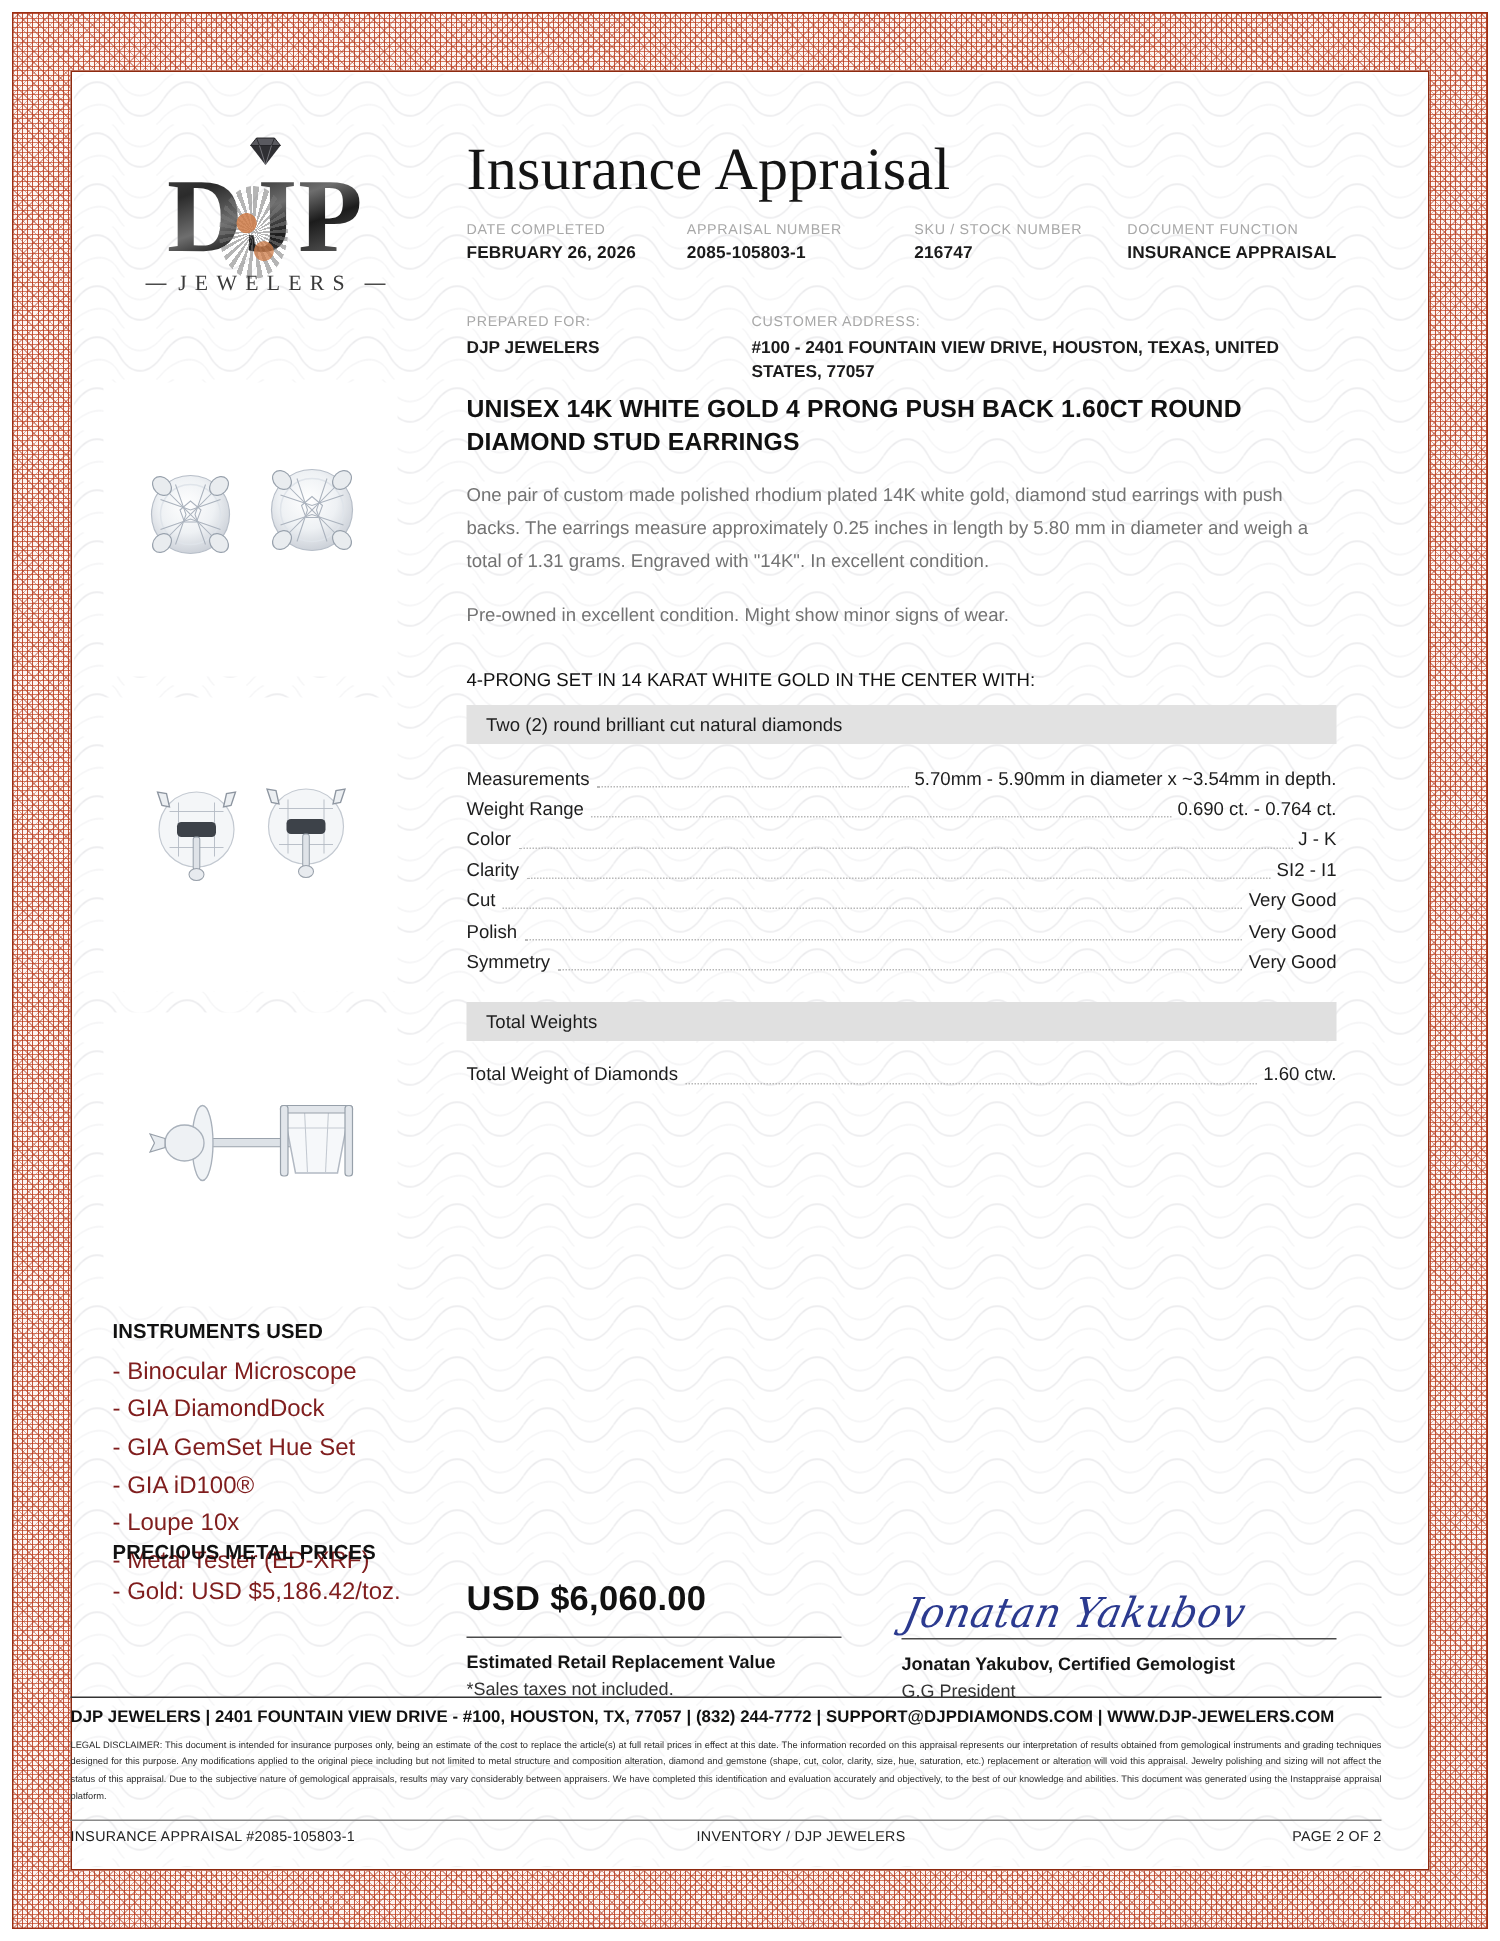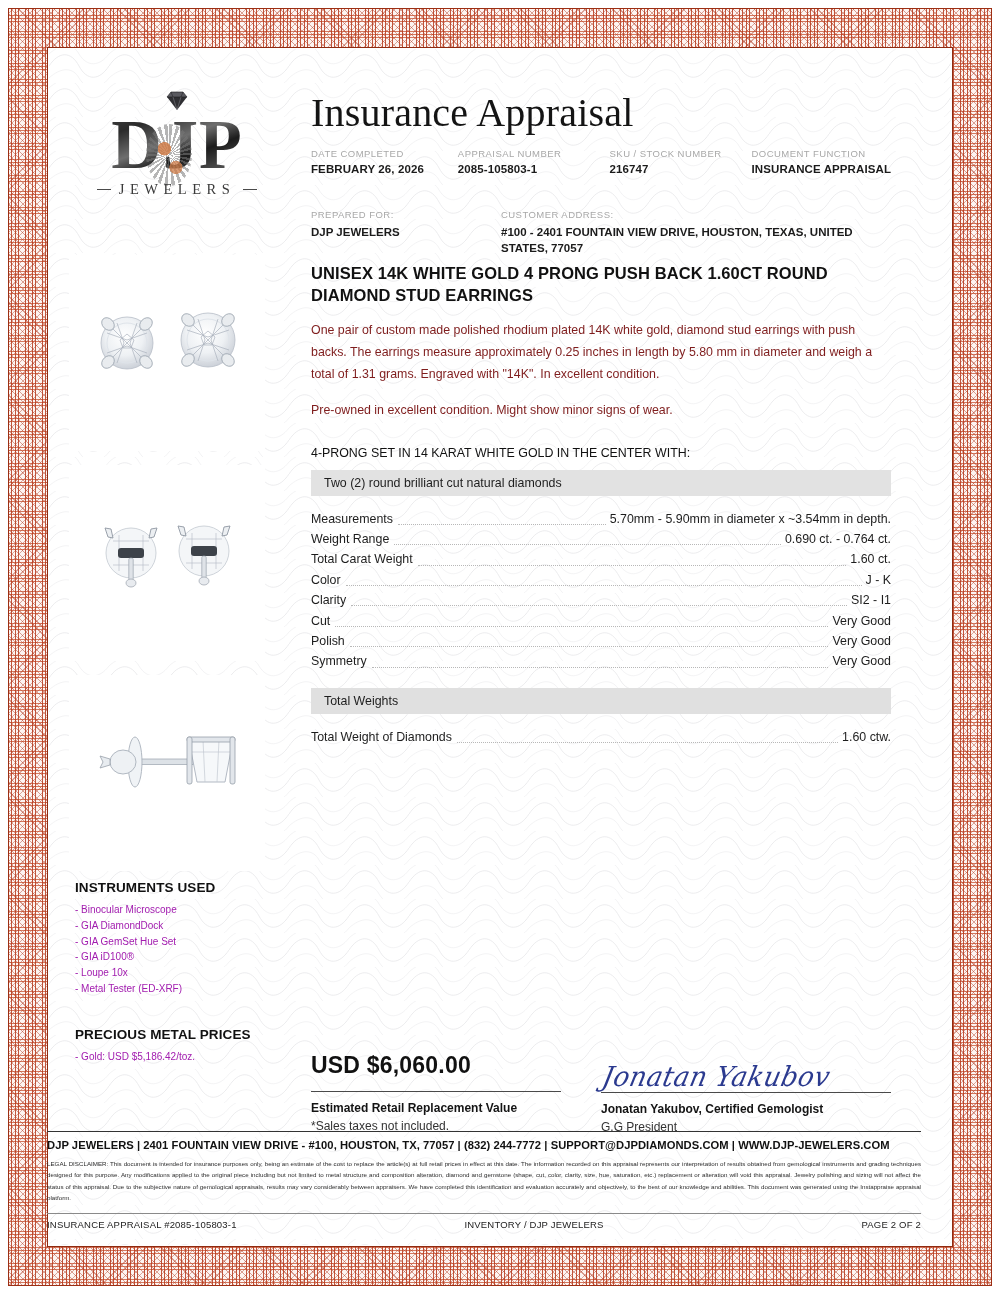--- a/index.html
+++ b/index.html
@@ -209,43 +209,43 @@
   .instruments { top: 831px; }
   .metals { top: 978px; }
   .block-head {
     font-size: 13.5px;
     font-weight: 700;
     color: #111;
     letter-spacing: 0.1px;
     margin-bottom: 7px;
   }
   .block-item {
-    font-size: 10px;
-    color: #a21caf;
+    font-size: 16px;
+    color: #7f1d1d;
     line-height: 1.58;
   }
 
   
   .main {
     position: absolute;
     left: 278px;
     top: 213px;
     width: 580px;
   }
   .item-title {
     font-size: 16.5px;
     font-weight: 700;
     color: #111;
     line-height: 1.34;
     letter-spacing: 0.1px;
     margin-bottom: 14px;
   }
   .item-desc {
     font-size: 12.4px;
-    color: #7f1d1d;
+    color: #737373;
     line-height: 1.75;
     margin-bottom: 15px;
   }
   .item-desc:last-of-type { margin-bottom: 0; }
 
   .section-head {
     font-size: 12.4px;
     font-weight: 400;
     color: #111;
     margin-top: 24px;
@@ -590,25 +590,20 @@
         <span class="spec-key">Measurements</span>
         <span class="spec-dots"></span>
         <span class="spec-val">5.70mm - 5.90mm in diameter x ~3.54mm in depth.</span>
       </div>
       <div class="spec-row">
         <span class="spec-key">Weight Range</span>
         <span class="spec-dots"></span>
         <span class="spec-val">0.690 ct. - 0.764 ct.</span>
       </div>
       <div class="spec-row">
-        <span class="spec-key">Total Carat Weight</span>
-        <span class="spec-dots"></span>
-        <span class="spec-val">1.60 ct.</span>
-      </div>
-      <div class="spec-row">
         <span class="spec-key">Color</span>
         <span class="spec-dots"></span>
         <span class="spec-val">J - K</span>
       </div>
       <div class="spec-row">
         <span class="spec-key">Clarity</span>
         <span class="spec-dots"></span>
         <span class="spec-val">SI2 - I1</span>
       </div>
       <div class="spec-row">

